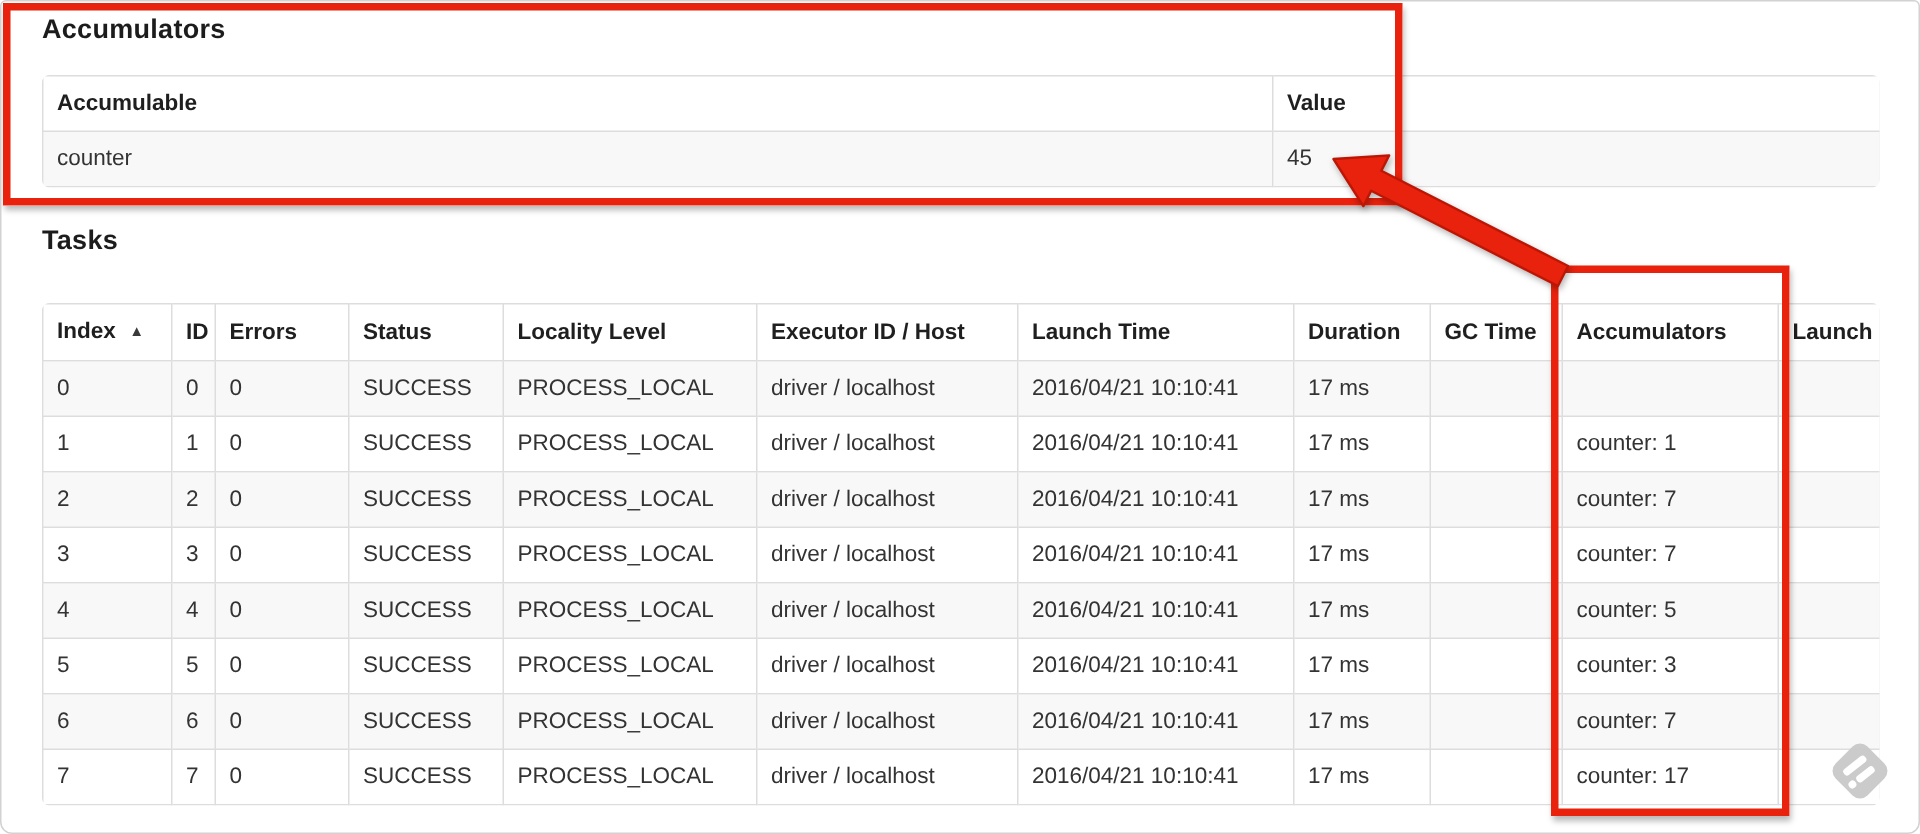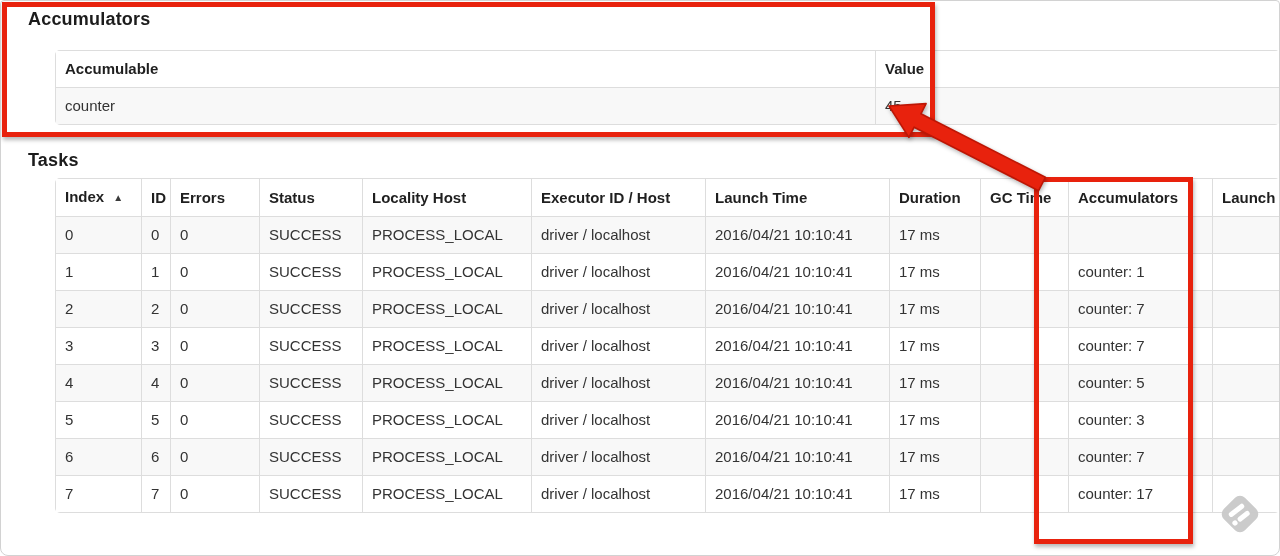--- a/index.html
+++ b/index.html
@@ -17,24 +17,24 @@
   .section-title {
     position: absolute; left: 28px;
     font-size: 18px; font-weight: bold; color: #1c1c1c;
     letter-spacing: 0.2px;
   }
   #accumulators-title { top: 9px; }
   #tasks-title { top: 150px; }
 
   .tbl-wrap {
     position: absolute; left: 28px; width: 1225px;
-    border-radius: 5px; overflow: hidden; margin-left: 27px;
+    border-radius: 5px; overflow: hidden;
   }
   #accumulators-table-wrap { top: 50px; }
-  #tasks-table-wrap { top: 178px; }
+  #tasks-table-wrap { top: 202px; }
 
   table { border-collapse: collapse; table-layout: fixed; width: 1225px; background: #fff; }
   th, td {
     border: 1px solid #dddddd;
     padding: 8px 8px 8px 9px;
     font-size: 15px; line-height: 20px;
     text-align: left; vertical-align: middle;
     overflow: hidden; white-space: nowrap;
   }
   th { font-weight: bold; color: #1f1f1f; background: #ffffff; }
@@ -107,21 +107,21 @@
         <col style="width:88px">
       <col style="width:144px">
         <col style="width:68px">
     </colgroup>
     <thead>
       <tr>
           <th>Index<span class="sort-icon">▲</span></th>
           <th>ID</th>
           <th>Errors</th>
           <th>Status</th>
-          <th>Locality Host</th>
+          <th>Locality Level</th>
           <th>Executor ID / Host</th>
           <th>Launch Time</th>
           <th>Duration</th>
           <th>GC Time</th>
           <th>Accumulators</th>
           <th>Launch</th>
         </tr>
     </thead>
     <tbody>
         <tr>

